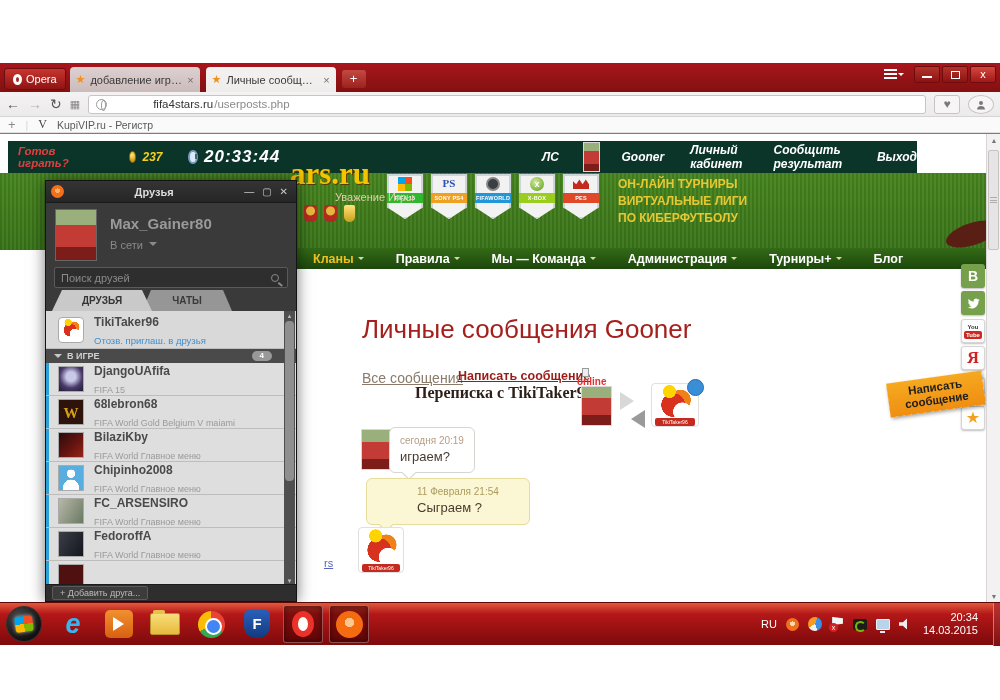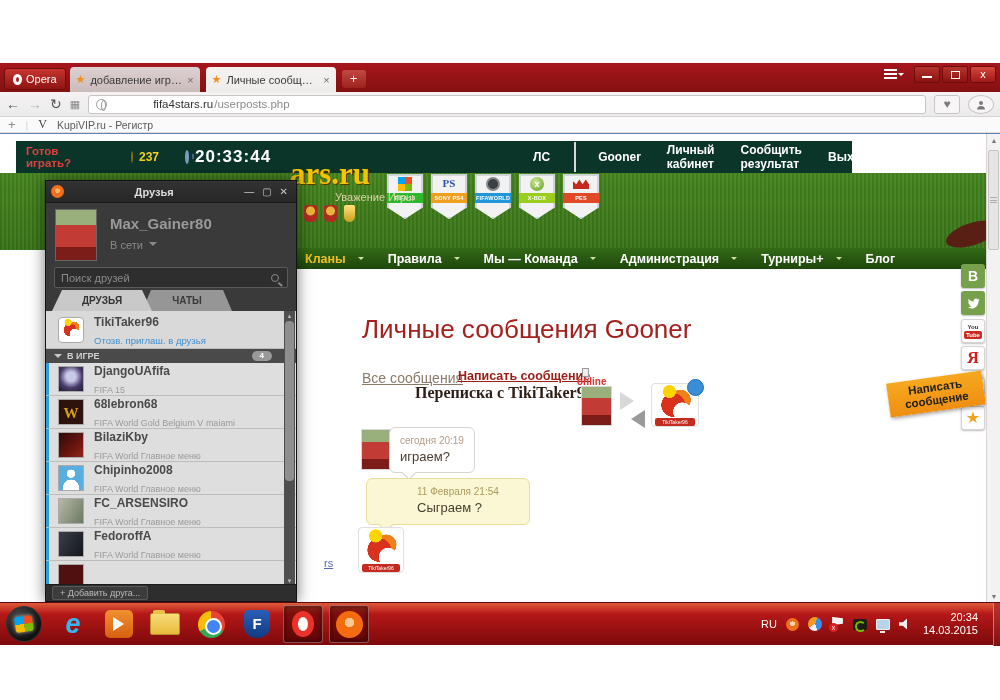--- a/index.html
+++ b/index.html
@@ -34,21 +34,21 @@
   .tbic.dis{color:#b5b0b0;}
   .addr{flex:1;height:19px;background:#fff;border:1px solid #c9c4c4;border-radius:3px;display:flex;align-items:center;gap:6px;padding:0 7px;font-size:11.5px;}
   .globe{width:11px;height:11px;border:1px solid #9a9a9a;border-radius:50%;position:relative;}
   .globe:after{content:"";position:absolute;left:4px;top:0;width:3px;height:9px;border:1px solid #9a9a9a;border-radius:50%;}
   .tb-sq{width:26px;height:19px;border:1px solid #c9c4c4;border-radius:3px;background:#f7f5f5;text-align:center;color:#7a7a7a;font-size:12px;line-height:17px;}
   .bookbar{position:absolute;top:54px;left:0;width:1000px;height:16px;background:#fbfafa;border-bottom:1px solid #e2dede;display:flex;align-items:center;gap:10px;padding:0 8px;font-size:10.5px;color:#5a5a5a;}
   .vlogo{font-family:"Liberation Serif",serif;font-size:12px;color:#444;}
 
   
   .viewport{position:absolute;top:70px;left:0;width:1000px;height:469px;background:#fff;overflow:hidden;border-top:1px solid #5b84b0;}
-  .greenbar{position:absolute;top:7px;left:16px;width:836px;height:32px;background:#0c352a;display:flex;align-items:center;font-size:12px;color:#fff;}
+  .greenbar{position:absolute;top:7px;left:8px;width:909px;height:32px;background:#0c352a;display:flex;align-items:center;font-size:12px;color:#fff;font-style:italic;}
   .ready{color:#e04040;font-weight:bold;margin-left:10px;font-size:11.5px;}
   .coin{width:12px;height:12px;border-radius:50%;background:radial-gradient(circle at 35% 30%,#ffe684,#d7a516 70%);border:1px solid #8a6a10;margin-left:60px;}
   .coins{color:#f5d020;font-weight:bold;margin-left:6px;}
   .clockic{width:14px;height:14px;border-radius:50%;background:#dcebfa;border:2px solid #7a9cc0;margin-left:26px;position:relative;}
   .clockic:after{content:"";position:absolute;left:5px;top:2px;width:1.5px;height:5px;background:#46617e;}
   .time-big{font-size:17px;font-weight:bold;margin-left:6px;letter-spacing:1px;}
   .gb-item{font-weight:bold;font-size:12px;}
   .grass{position:absolute;top:39px;left:0;width:1000px;height:77px;background:
     repeating-linear-gradient(90deg,rgba(0,0,0,.08) 0 2px,rgba(255,255,255,.04) 2px 4px),
     linear-gradient(#47861f,#3a7419);}
@@ -61,21 +61,21 @@
   .ribn{margin-top:19px;width:36px;height:10px;font-size:5.5px;font-weight:bold;color:#fff;text-align:center;line-height:10px;letter-spacing:.2px;}
   .emb{position:absolute;top:3px;}
   .emb-win{width:14px;height:14px;background:conic-gradient(#f25022 0 90deg,#7fba00 90deg 180deg,#ffb900 180deg 270deg,#00a4ef 270deg 360deg);}
   .emb-ps{color:#2a52b0;font-weight:bold;font-size:11px;font-family:"Liberation Serif",serif;}
   .emb-fw{width:14px;height:14px;border-radius:50%;background:#3a3f44;border:2px solid #888;}
   .emb-xb{width:14px;height:14px;border-radius:50%;background:radial-gradient(circle at 40% 35%,#cfe89a,#5a9e12);color:#fff;font-size:9px;font-weight:bold;text-align:center;line-height:14px;}
   .emb-pes{width:16px;height:12px;background:#c42b1e;clip-path:polygon(0 100%,0 35%,20% 60%,40% 20%,60% 60%,80% 20%,100% 60%,100% 100%);}
   .promo{position:absolute;left:618px;top:42px;color:#e8c832;font-weight:bold;font-size:12px;line-height:17px;z-index:2;}
   .boot{position:absolute;left:945px;top:89px;width:55px;height:22px;background:#5a1f14;border-radius:50%;transform:rotate(-18deg);}
   .navbar{position:absolute;top:114px;left:292px;width:708px;height:21px;background:linear-gradient(#336a16,#1d470c);display:flex;align-items:center;gap:24px;padding-left:13px;font-size:12.5px;font-weight:bold;color:#fff;}
-  .navitem{display:flex;align-items:center;gap:12px;}
+  .navitem{display:flex;align-items:center;gap:4px;margin-left:8px;}
   .nav-car{width:0;height:0;border:3px solid transparent;border-top-color:#cfe0a0;margin-top:3px;}
 
   .h1{position:absolute;left:362px;top:180px;font-size:26px;color:#a5201c;}
   .lnk-gray{position:absolute;left:362px;top:236px;font-size:14px;color:#8a7a6a;text-decoration:underline;}
   .lnk-red{position:absolute;left:458px;top:235px;font-size:12.5px;font-weight:bold;color:#9b1c16;text-decoration:underline;}
   .compose-ic{position:absolute;left:582px;top:234px;width:7px;height:9px;border:1px solid #9a9a9a;background:#eee;}
   .conv{position:absolute;left:415px;top:250px;font-family:"Liberation Serif",serif;font-weight:bold;font-size:16px;color:#2e2018;}
   .online{position:absolute;left:577px;top:242px;font-size:10px;color:#e03030;font-weight:bold;}
   .pav{background:linear-gradient(180deg,#9ab07c 0 30%,#c23b35 30% 75%,#7c1d1a 75%);border:1px solid #d8d8d8;}
   .arrow-r{position:absolute;left:620px;top:258px;width:0;height:0;border:9px solid transparent;border-left:14px solid #d8d8d8;}
@@ -300,20 +300,25 @@
       </div>
       <div class="shield" style="left:519px;">
         <span class="emb emb-xb">x</span>
         <span class="ribn" style="background:#9acd1e;">X-BOX</span>
       </div>
       <div class="shield" style="left:563px;">
         <span class="emb emb-pes"></span>
         <span class="ribn" style="background:#e04828;">PES</span>
       </div>
 
+      <div class="promo">
+        <div>ОН-ЛАЙН ТУРНИРЫ</div>
+        <div>ВИРТУАЛЬНЫЕ ЛИГИ</div>
+        <div>ПО КИБЕРФУТБОЛУ</div>
+      </div>
       <div class="boot"></div>
 
       <div class="navbar">
         <span class="navitem" style="color:#f0c020;">
             <span>Кланы</span>
             <span class="nav-car"></span>
           </span>
         <span class="navitem">
             <span>Правила</span>
             <span class="nav-car"></span>

